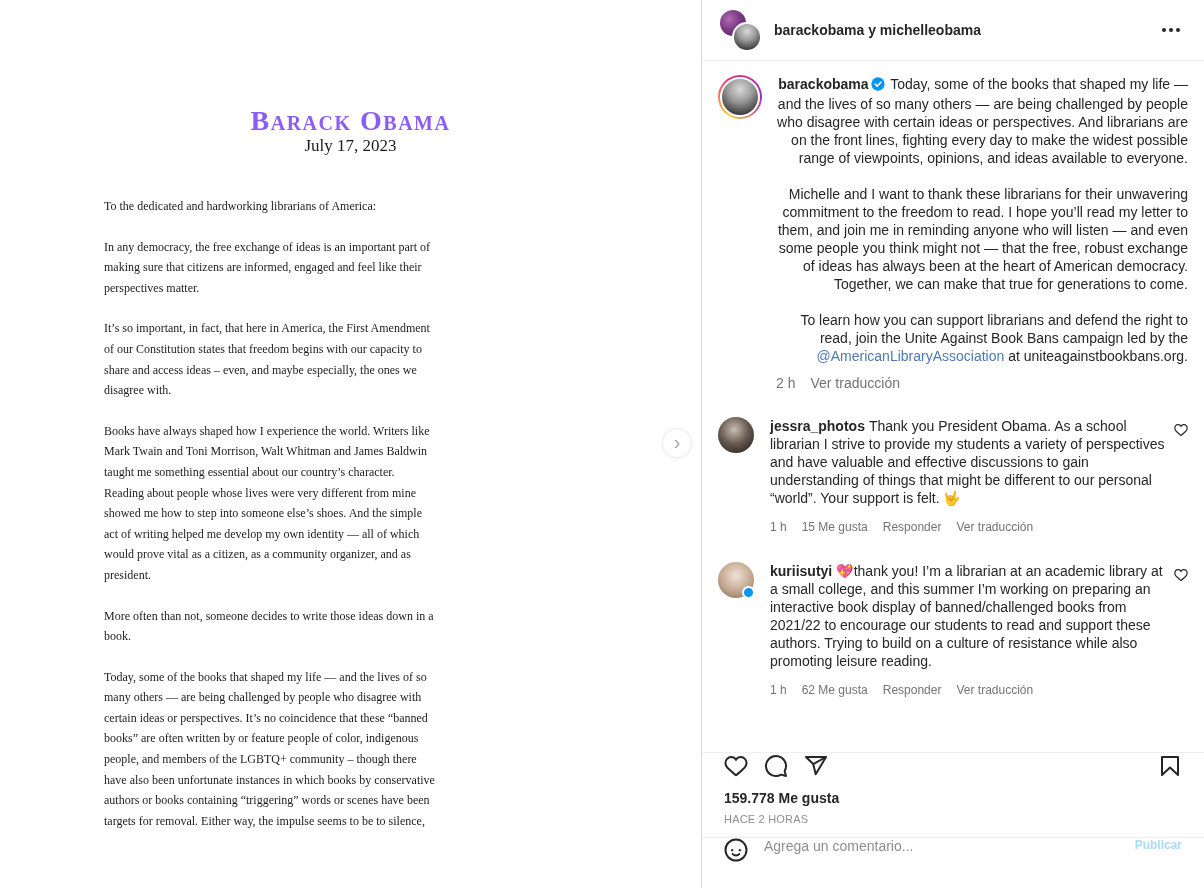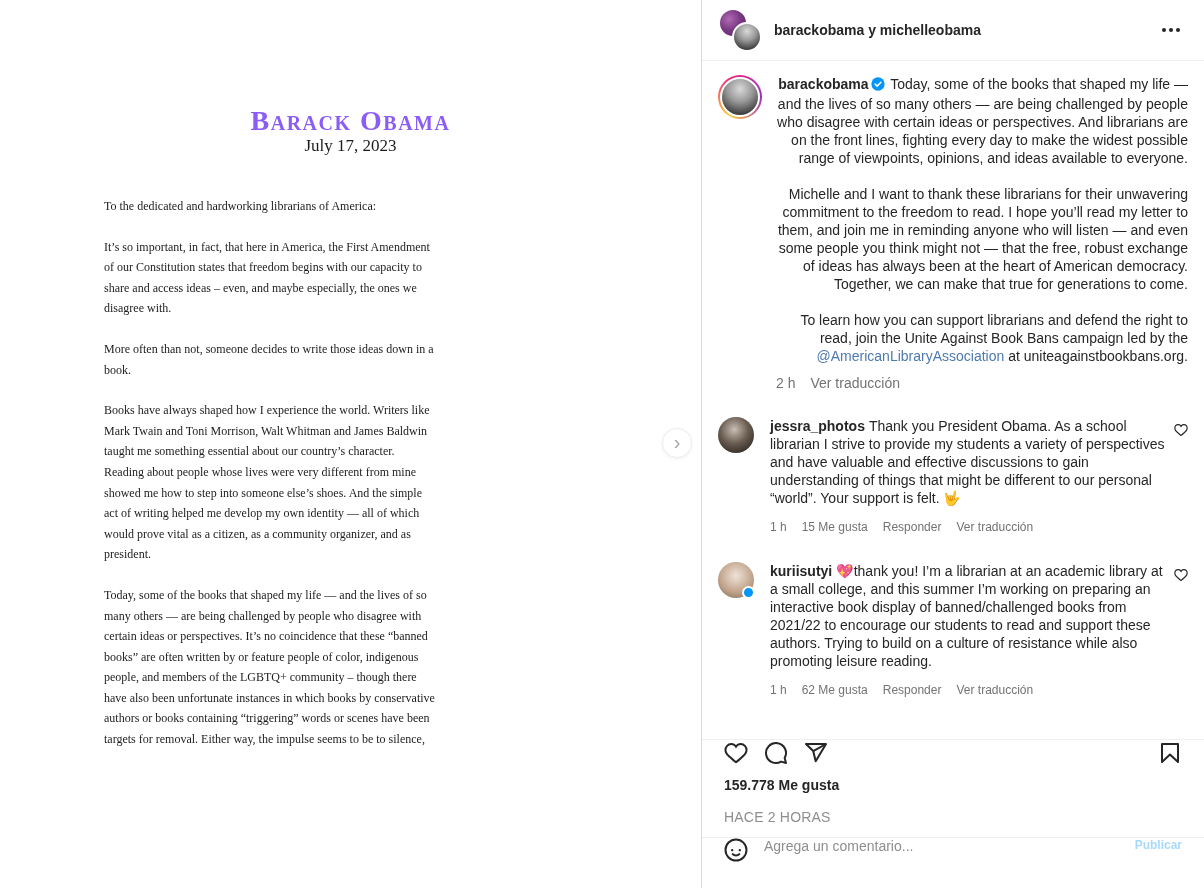--- a/index.html
+++ b/index.html
@@ -57,53 +57,56 @@
   .c-body { flex:1; margin-left:16px; font-size:14px; line-height:18px; }
   .c-body .uname { font-weight:700; margin-right:4px; cursor:pointer; }
   .c-meta { display:flex; gap:15px; font-size:12px; color:#737373; margin-top:11px; }
   .c-like { flex:none; margin-left:8px; margin-top:6px; color:#262626; cursor:pointer; }
 
   .p-actions { flex:none; border-top:1px solid #efefef; padding:1px 22px 12px; }
   .icon-row { display:flex; align-items:center; gap:16px; }
   .icon-row .spacer { flex:1; }
   .ic { width:24px; height:24px; color:#262626; cursor:pointer; }
   .likes { font-weight:700; font-size:14px; margin-top:12px; cursor:pointer; }
-  .timestamp { font-size:14px; color:#8e8e8e; letter-spacing:.2px; margin-top:16px; text-transform:uppercase; }
+  .timestamp { font-size:11px; color:#8e8e8e; letter-spacing:.2px; margin-top:7px; text-transform:uppercase; }
 
   .p-composer { flex:none; height:51px; border-top:1px solid #efefef; display:flex; align-items:flex-start; padding:0 22px; }
   .p-composer input { flex:1; border:none; outline:none; font-size:14px; margin-left:16px;
     font-family:"Liberation Sans", sans-serif; color:#262626; }
   .p-composer input::placeholder { color:#8e8e8e; }
   .publish { font-size:12px; font-weight:600; color:rgba(0,149,246,.35); cursor:pointer; }
 </style>
 </head>
 <body>
 
 <div class="page">
 
   <div class="media">
     <div class="letter">
       <div class="letterhead">Barack Obama</div>
       <div class="letter-date">July 17, 2023</div>
       <div class="letter-body">
         <p>To the dedicated and hardworking librarians of America:</p>
+        <p>In any democracy, the free exchange of ideas is an important part of
+making sure that citizens are informed, engaged and feel like their
+perspectives matter.</p>
         <p>It’s so important, in fact, that here in America, the First Amendment
 of our Constitution states that freedom begins with our capacity to
 share and access ideas – even, and maybe especially, the ones we
 disagree with.</p>
-        <p>More often than not, someone decides to write those ideas down in a
-book.</p>
         <p>Books have always shaped how I experience the world. Writers like
 Mark Twain and Toni Morrison, Walt Whitman and James Baldwin
 taught me something essential about our country’s character.
 Reading about people whose lives were very different from mine
 showed me how to step into someone else’s shoes. And the simple
 act of writing helped me develop my own identity — all of which
 would prove vital as a citizen, as a community organizer, and as
 president.</p>
+        <p>More often than not, someone decides to write those ideas down in a
+book.</p>
         <p>Today, some of the books that shaped my life — and the lives of so
 many others — are being challenged by people who disagree with
 certain ideas or perspectives. It’s no coincidence that these “banned
 books” are often written by or feature people of color, indigenous
 people, and members of the LGBTQ+ community – though there
 have also been unfortunate instances in which books by conservative
 authors or books containing “triggering” words or scenes have been
 targets for removal. Either way, the impulse seems to be to silence,</p>
       </div>
     </div>

